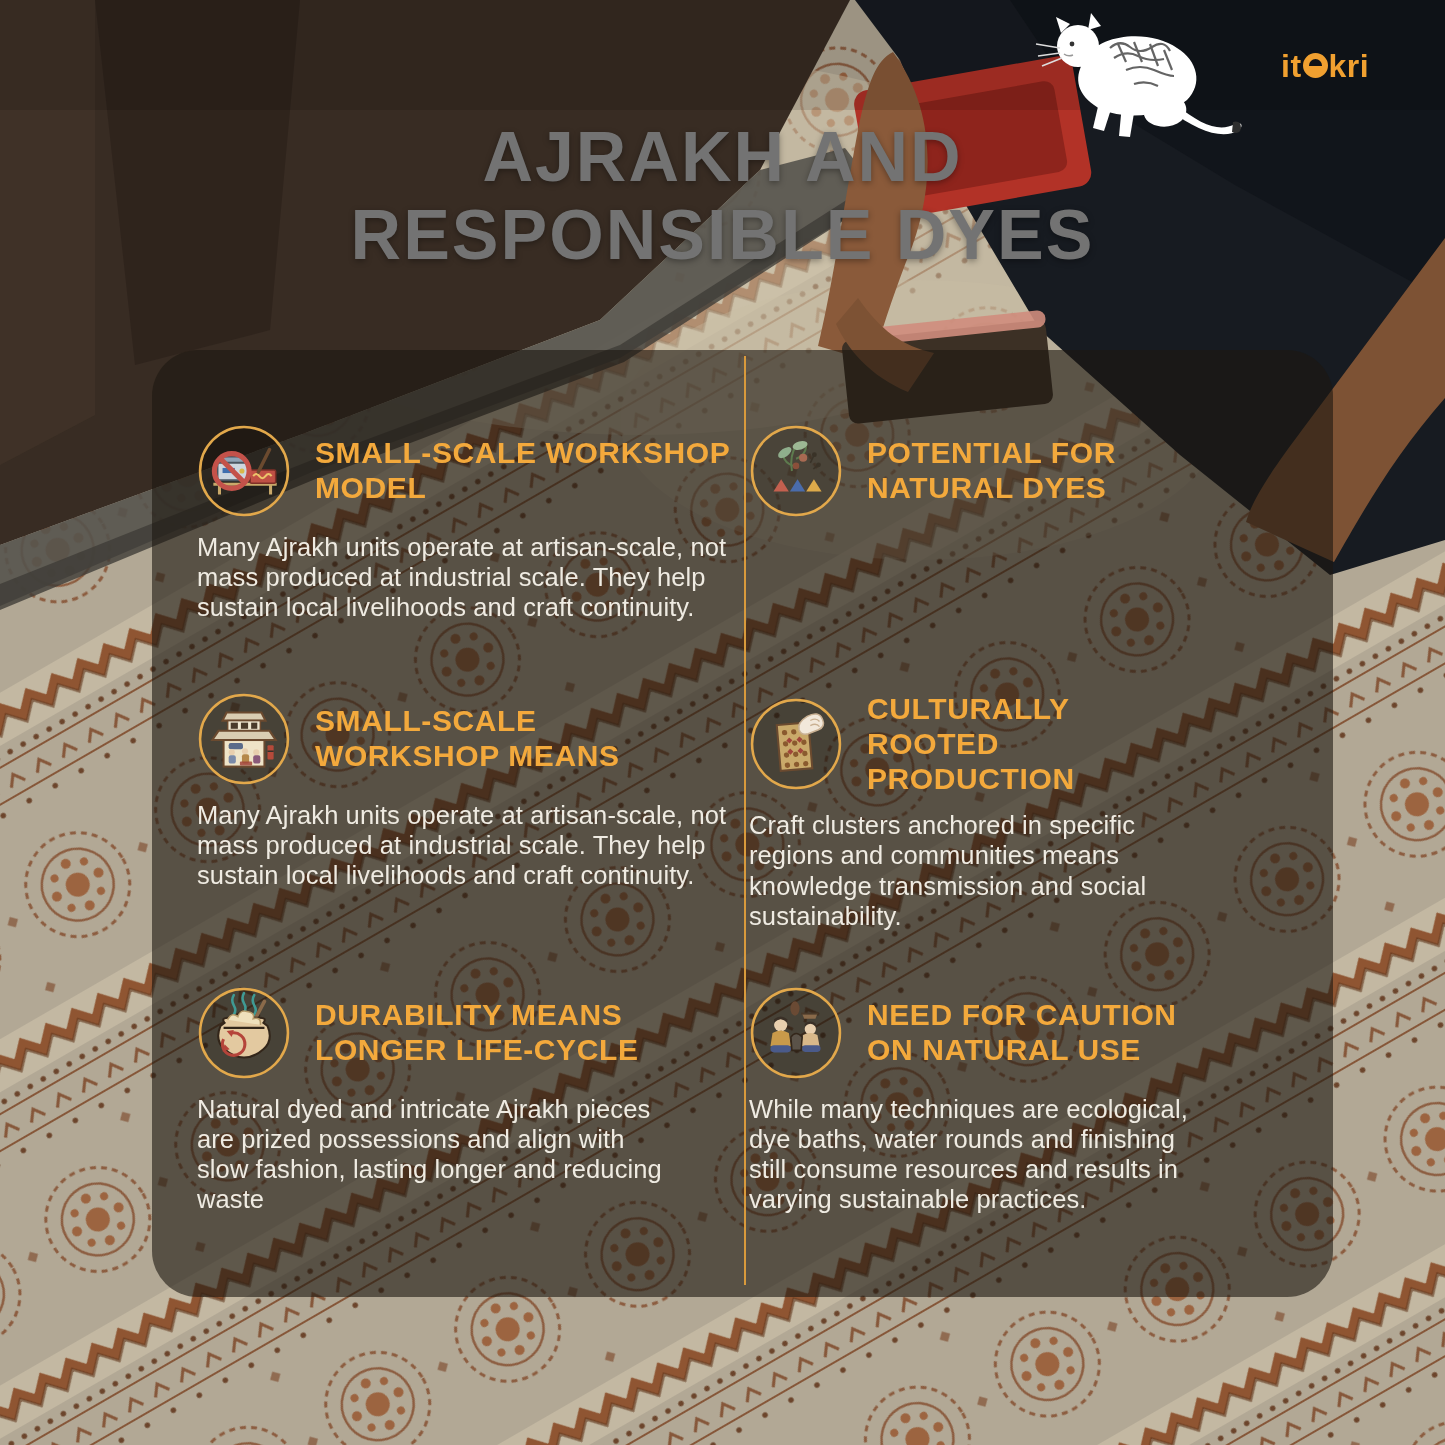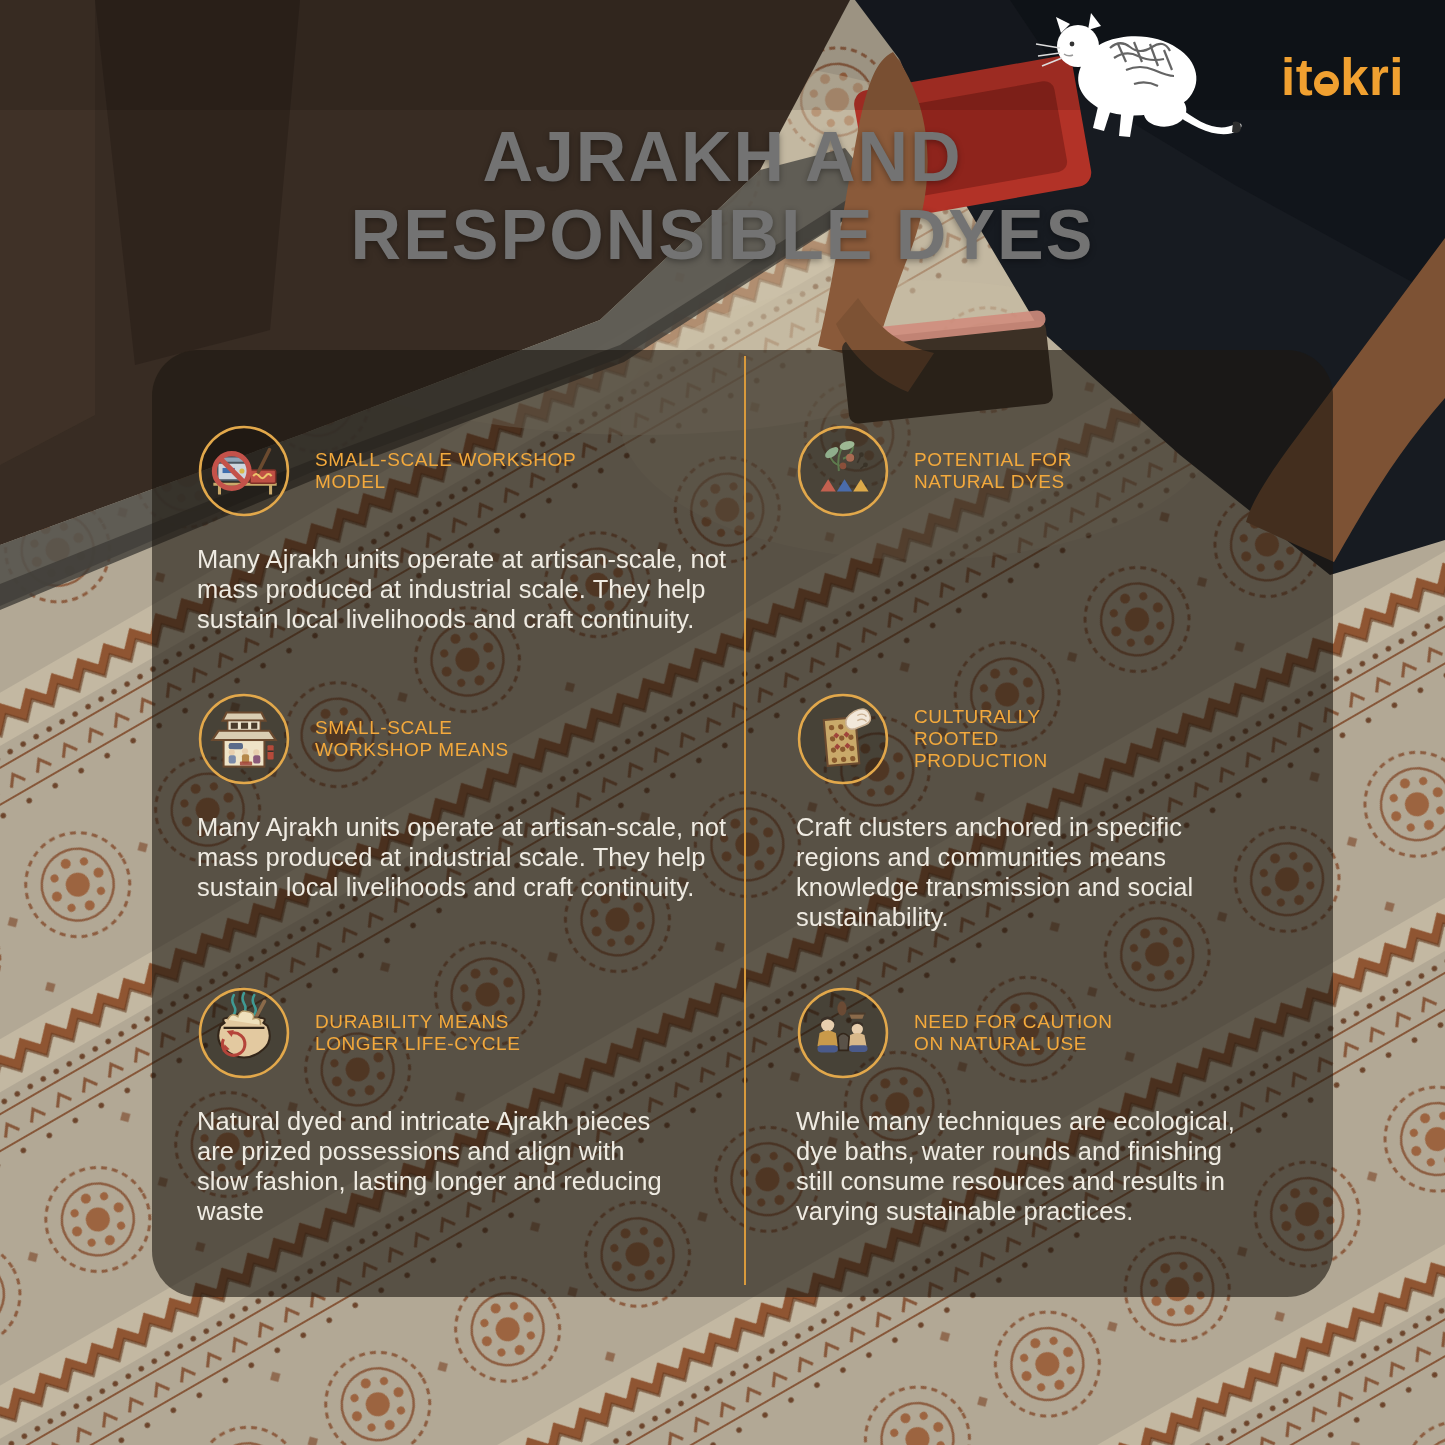--- a/index.html
+++ b/index.html
@@ -9,46 +9,46 @@
   }
   #bg{position:absolute;inset:0;z-index:0;}
   
   .title{
     position:absolute;left:0;right:0;top:118px;z-index:3;text-align:center;
     color:#737373;font-weight:800;font-size:70px;line-height:1.12;letter-spacing:2px;
     text-shadow:0 2px 6px rgba(0,0,0,.35);
   }
   .brand{
     position:absolute;left:1281px;top:48px;z-index:4;color:#F0A030;
-    font-weight:700;font-size:51px;letter-spacing:.5px;white-space:nowrap;
+    font-weight:700;font-size:32px;letter-spacing:.5px;white-space:nowrap;
   }
   .brand .o-glyph{
     display:inline-block;width:13px;height:13px;border:6px solid #F0A030;border-radius:50%;
     background:linear-gradient(to bottom,transparent 52%,#F0A030 52%);
     transform:translateY(1px);margin:0 1px;
   }
   .cat{position:absolute;left:1030px;top:4px;width:230px;height:140px;z-index:4;}
   
   .panel{
     position:absolute;left:152px;top:350px;width:1181px;height:947px;z-index:2;
     background:rgba(28,24,17,.60);border-radius:46px;
   }
   .divider{position:absolute;left:592px;top:6px;bottom:12px;width:2px;background:#D99A3C;}
   .sec{position:absolute;width:535px;}
   .sec.col-l{left:45px;}
-  .sec.col-r{left:644px;width:500px;}
+  .sec.col-r{left:597px;width:500px;}
   .sec.row-1{top:74px;} .sec.row-2{top:342px;} .sec.row-3{top:636px;}
   .sec-head{display:flex;align-items:center;gap:24px;}
   .icon-circle{width:94px;height:94px;flex:0 0 94px;}
   .sec-title{
-    color:#F3A93C;font-weight:400;font-size:19px;line-height:1.16;
+    color:#F3A93C;font-weight:700;font-size:30px;line-height:1.16;
     letter-spacing:.6px;white-space:pre-line;
   }
   .sec-body{
-    margin-top:26px;color:#EFEBE2;font-size:25.5px;line-height:1.18;
+    margin-top:14px;color:#EFEBE2;font-size:25.5px;line-height:1.18;
     max-width:535px;letter-spacing:.1px;
   }
   .col-r .sec-body{max-width:455px;}
   .sec-durability .sec-body{max-width:467px;}
 </style>
 </head>
 <body>
 
 <div id="poster">
 

